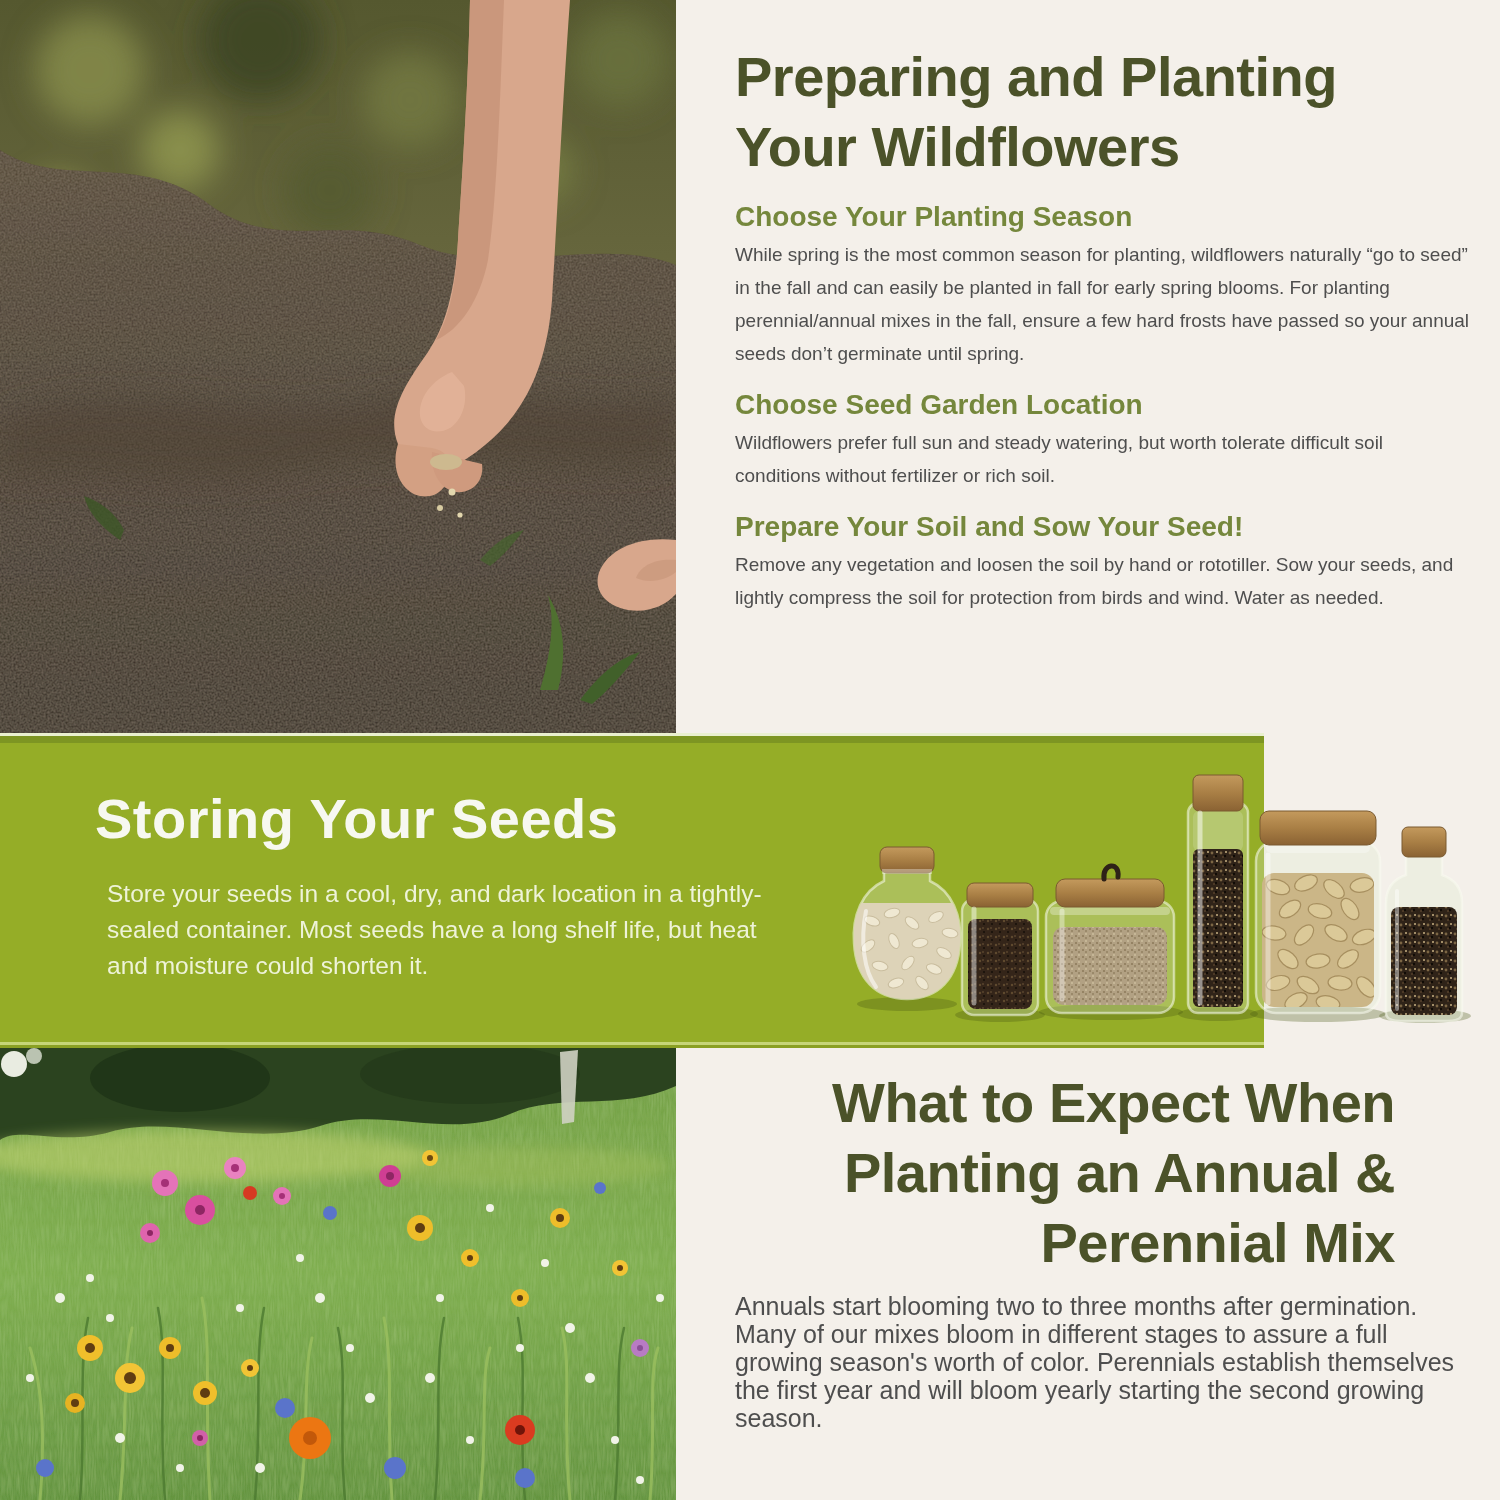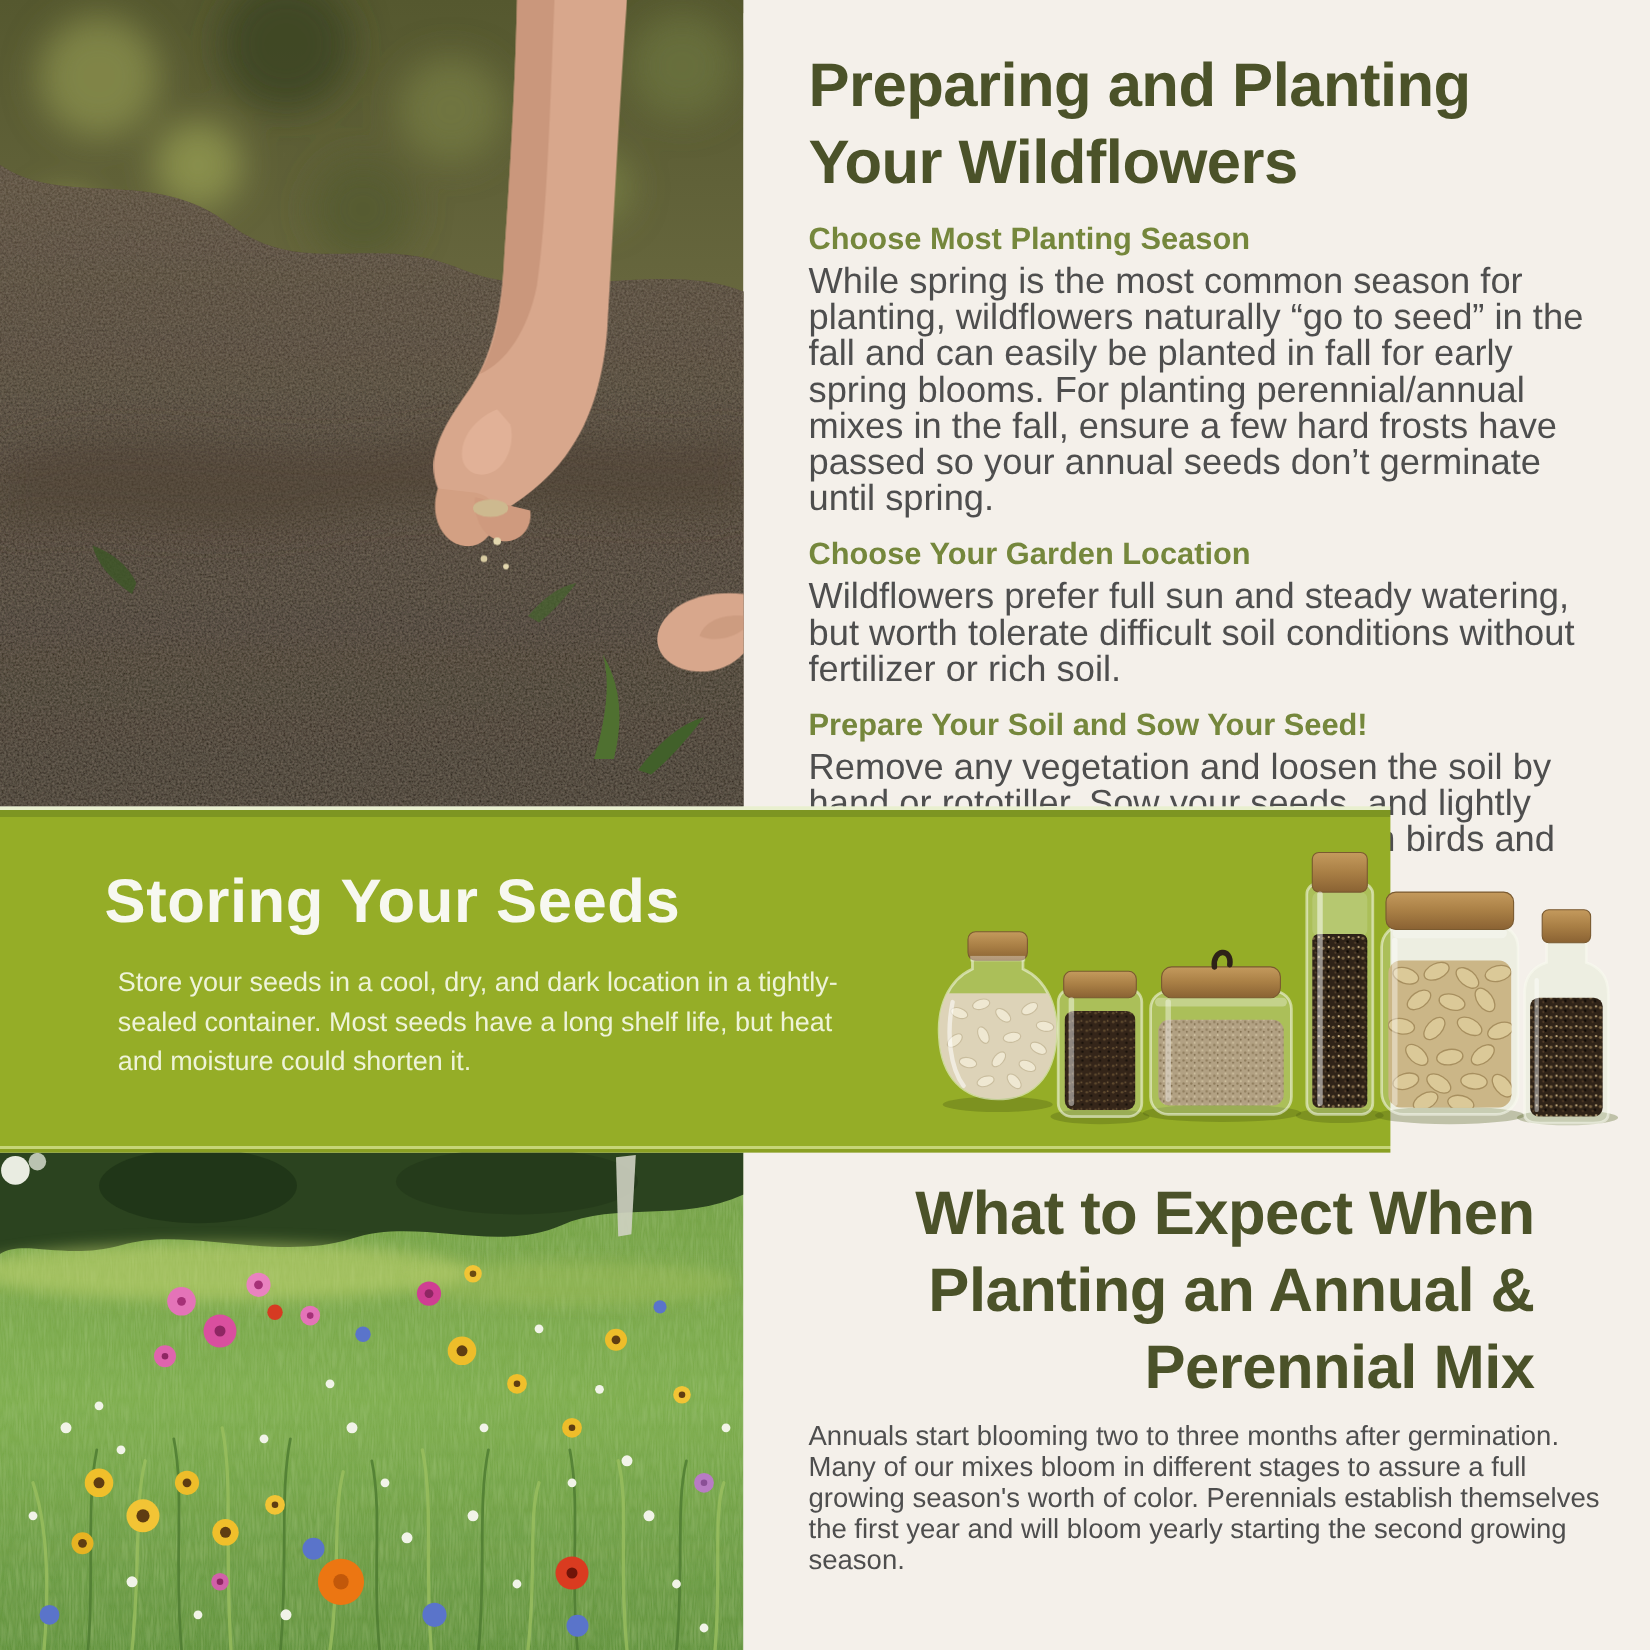--- a/index.html
+++ b/index.html
@@ -23,21 +23,21 @@
     font-size:56px; line-height:70px; letter-spacing:-0.5px;
   }
   .panel-top h1    { width:735px; margin-bottom:8px; }
   .panel-bottom h1 { width:660px; margin-bottom:14px;text-align:right; }
 
   h3.sub-heading {
     font-weight:bold; color:#75873c; margin:18px 0 4px;
     font-size:28px; line-height:34px;
   }
   p.body {
-    color:#4e4e4e; margin:0; font-size:33px; line-height:33px; width:735px;
+    color:#4e4e4e; margin:0; font-size:19px; line-height:33px; width:735px;
   }
   .panel-bottom p.body { font-size:25px; line-height:28px; width:730px; }
 
   
   .band {
     position:absolute; left:0; top:733px; width:1264px; height:315px;
     background:linear-gradient(180deg,
       #e9f0cf 0px, #e9f0cf 3px,
       #7d9522 3px, #7d9522 10px,
       #95ad27 10px, #95ad27 309px,
@@ -118,24 +118,24 @@
       <g>
         <path d="M676,540 C640,536 610,548 600,570 C592,588 604,606 628,610 C648,613 665,606 676,594 Z" fill="#d8a78c"></path>
         <path d="M676,560 C655,558 640,566 636,578 C650,584 666,580 676,572 Z" fill="#c79478" opacity="0.6"></path>
       </g>
     </svg>
   </figure>
 
   <section class="panel panel-top">
     <h1 class="section-title">Preparing and Planting Your Wildflowers</h1>
 
-    <h3 class="sub-heading">Choose Most Planting Season</h3>
+    <h3 class="sub-heading">Choose Your Planting Season</h3>
     <p class="body">While spring is the most common season for planting, wildflowers naturally “go to seed” in the fall and can easily be planted in fall for early spring blooms. For planting perennial/annual mixes in the fall, ensure a few hard frosts have passed so your annual seeds don’t germinate until spring.</p>
 
-    <h3 class="sub-heading">Choose Your Garden Location</h3>
+    <h3 class="sub-heading">Choose Seed Garden Location</h3>
     <p class="body">Wildflowers prefer full sun and steady watering, but worth tolerate difficult soil conditions without fertilizer or rich soil.</p>
 
     <h3 class="sub-heading">Prepare Your Soil and Sow Your Seed!</h3>
     <p class="body">Remove any vegetation and loosen the soil by hand or rototiller. Sow your seeds, and lightly compress the soil for protection from birds and wind. Water as needed.</p>
   </section>
 
   <section class="band">
     <div class="band-text">
       <h2 class="band-title">Storing Your Seeds</h2>
       <p class="band-body">Store your seeds in a cool, dry, and dark location in a tightly-sealed container. Most seeds have a long shelf life, but heat and moisture could shorten it.</p>

